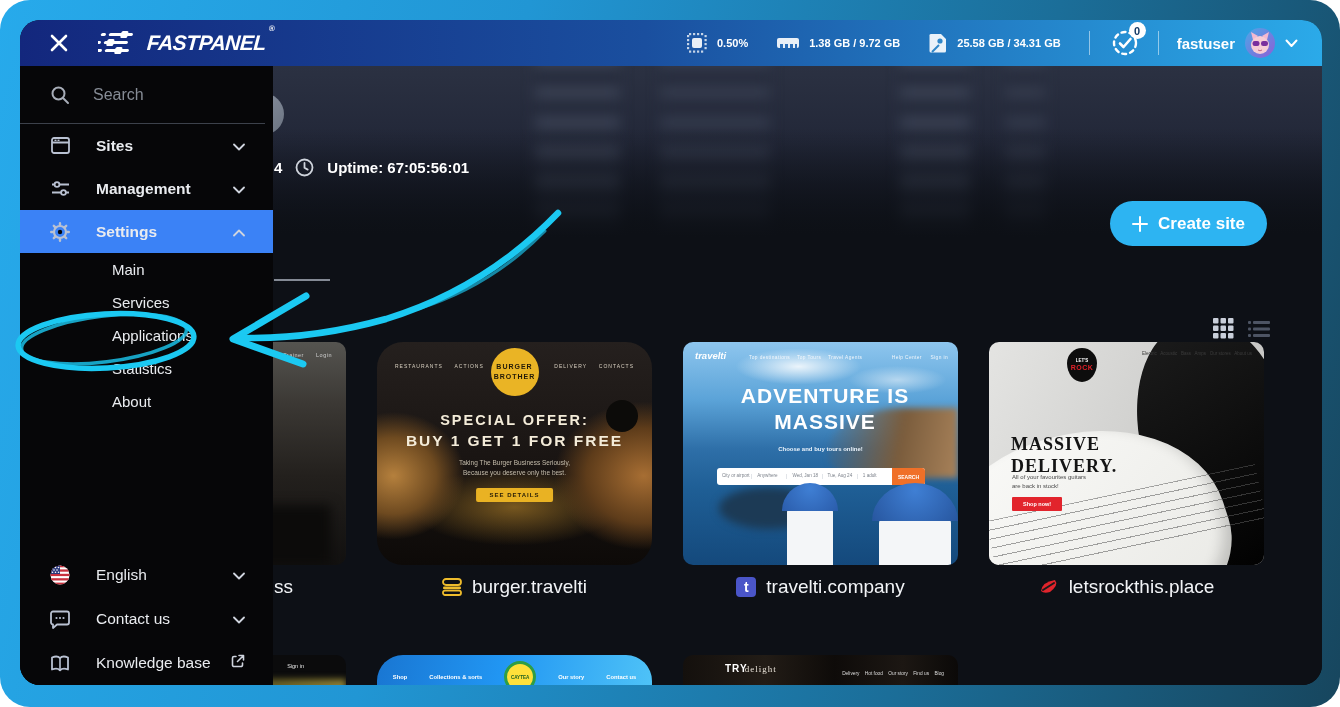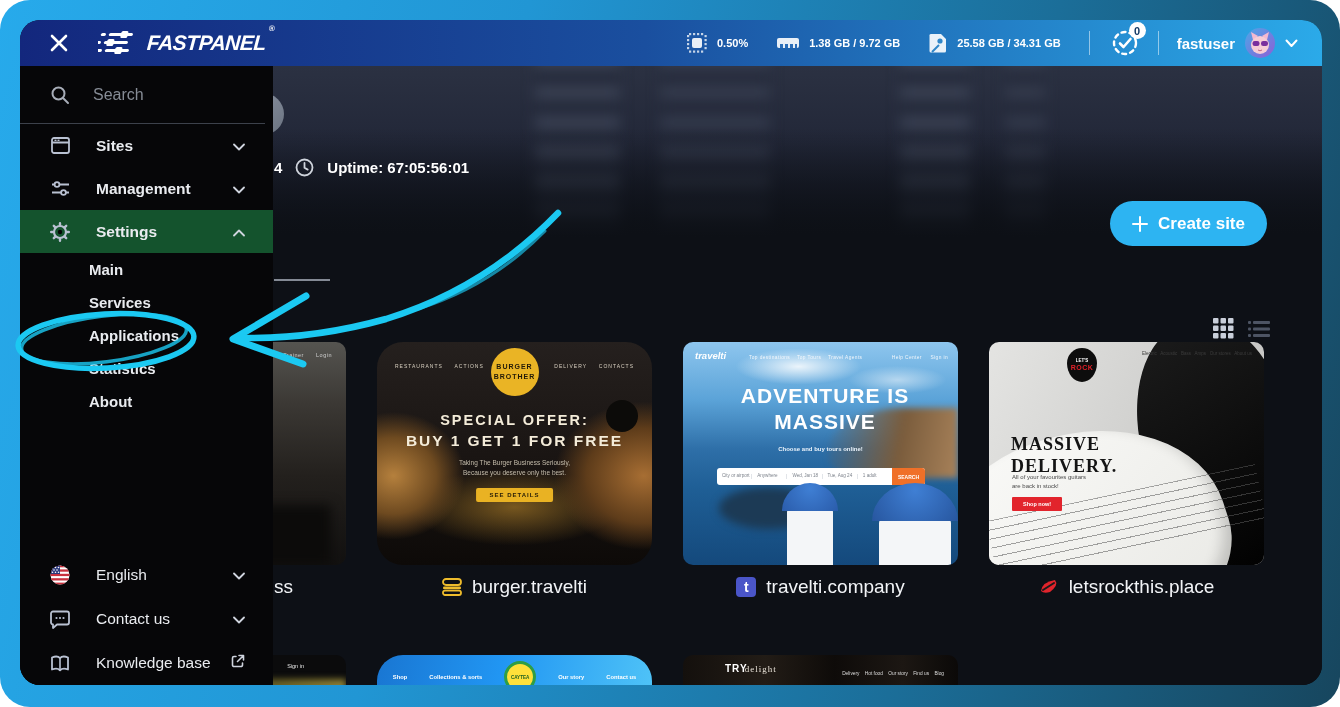--- a/index.html
+++ b/index.html
@@ -29,22 +29,22 @@
   .avatar{width:30px;height:30px;border-radius:50%;overflow:hidden;flex:none;}
 
   
   .sidebar{position:absolute;left:0;top:46px;bottom:0;width:253px;background:#060608;z-index:2;color:#e9ebef;}
   .search-row{height:57px;display:flex;align-items:center;gap:21px;margin:0 8px 0 0;padding-left:30px;border-bottom:1px solid #3c414b;}
   .search-row input{background:transparent;border:none;outline:none;color:#e9ebef;font-size:16px;width:150px;font-family:"Liberation Sans",sans-serif;}
   .search-row input::placeholder{color:#868c96;}
   .nav-item{height:43px;display:flex;align-items:center;padding:0 28px 0 30px;font-size:15.5px;font-weight:600;cursor:pointer;}
   .nav-item .ico{width:20px;margin-right:26px;display:flex;justify-content:center;}
   .nav-item .chev{margin-left:auto;}
-  .nav-item.active{background:#14532d;}
-  .sub-item{height:33px;display:flex;align-items:center;padding-left:69px;font-size:15px;font-weight:700;cursor:pointer;}
+  .nav-item.active{background:#3b82f6;}
+  .sub-item{height:33px;display:flex;align-items:center;padding-left:92px;font-size:15px;font-weight:400;cursor:pointer;}
   .side-footer{position:absolute;left:0;right:0;bottom:0;}
   .side-footer .nav-item{height:44px;font-weight:500;}
 
   
   .main{position:absolute;left:0;right:0;top:46px;bottom:0;z-index:1;background:#0d1016;}
   .backdrop{position:absolute;left:0;top:0;right:0;height:176px;overflow:hidden;
     background:linear-gradient(180deg,#2b3142 0%,#222738 45%,#161a26 80%,#0d1016 100%);}
   .rack{position:absolute;top:-10px;bottom:0;filter:blur(7px);opacity:.75;
     background:repeating-linear-gradient(180deg,#434b5e 0 13px,#232838 13px 30px);}
   .rack.r1{left:515px;width:85px;}

